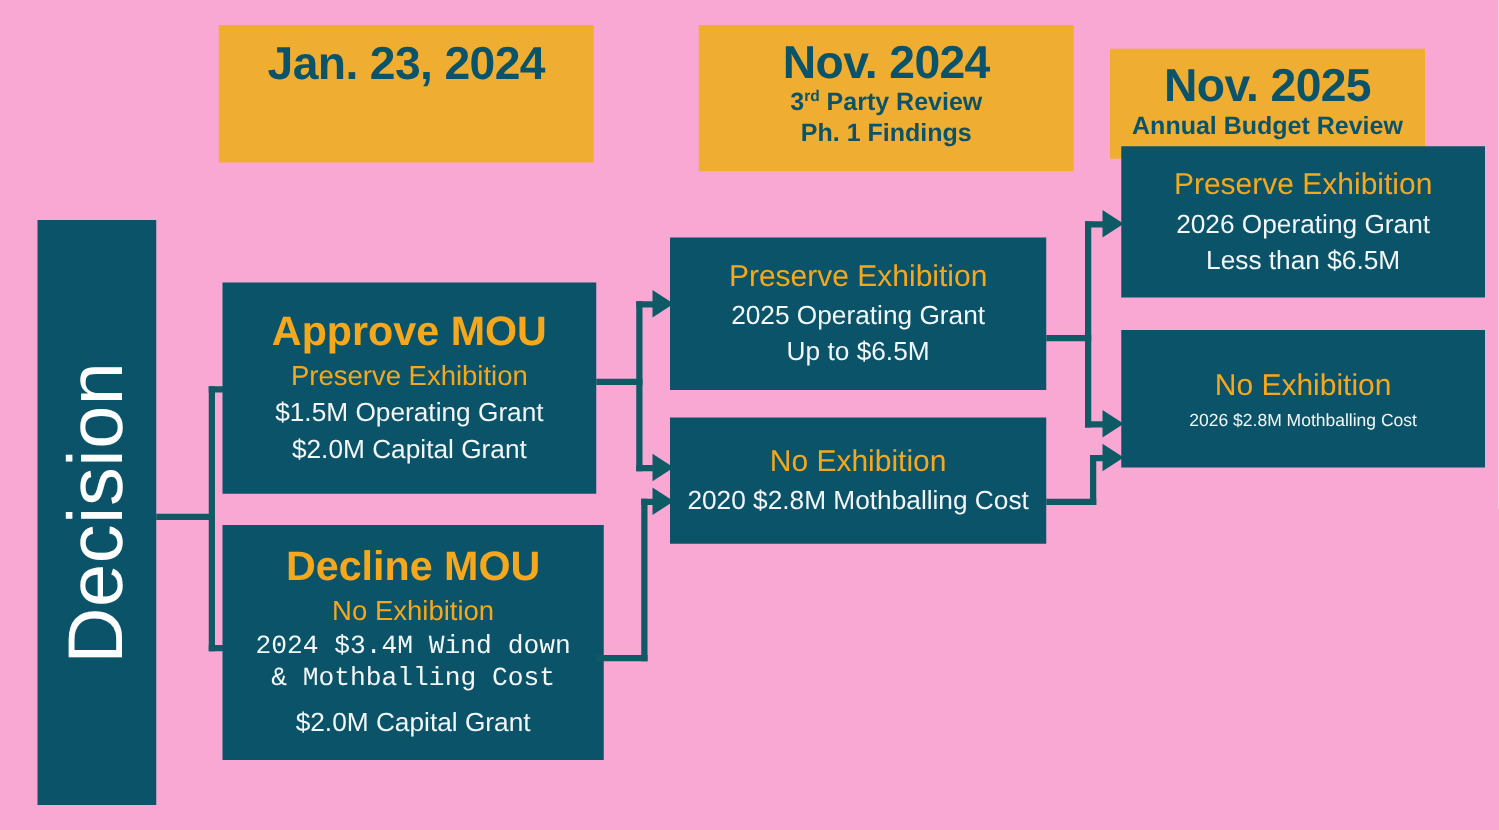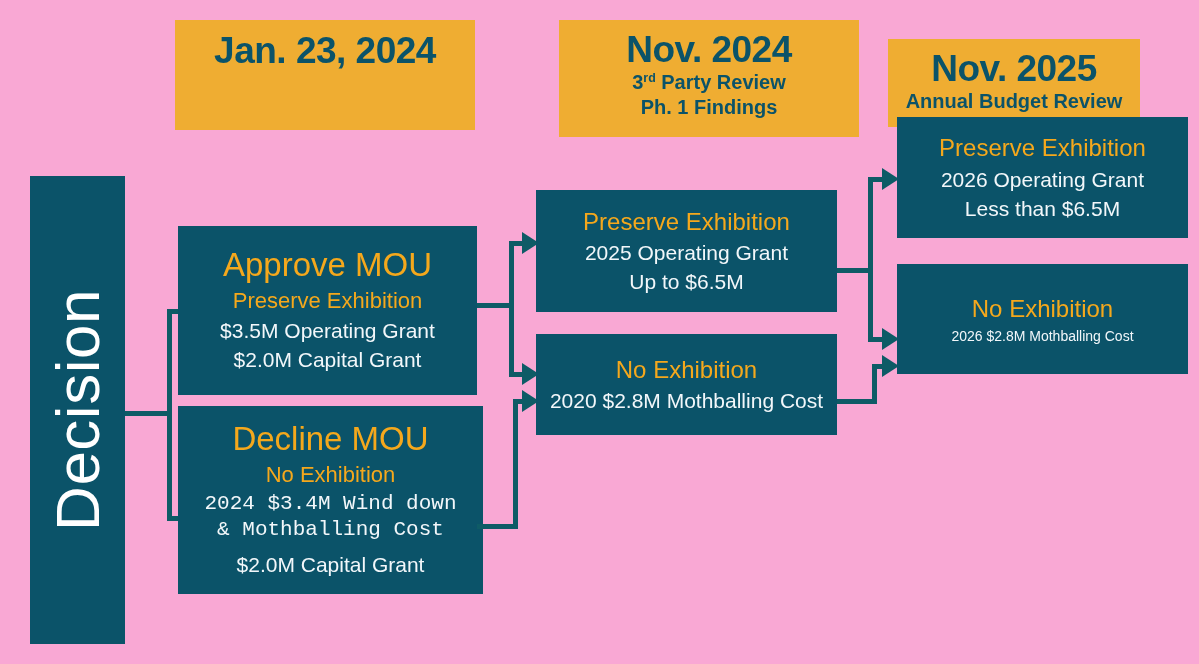--- a/index.html
+++ b/index.html
@@ -72,21 +72,21 @@
     box-sizing: border-box;
     display: flex;
     flex-direction: column;
     justify-content: center;
     align-items: center;
     text-align: center;
     padding: 4px 6px;
   }
   .node .title {
     color: #F5A81C;
-    font-weight: normal;
+    font-weight: bold;
     font-size: 33px;
     line-height: 1.18;
     white-space: nowrap;
   }
   .node .subtitle {
     color: #F5A81C;
     font-weight: normal;
     font-size: 22px;
     line-height: 1.45;
     white-space: nowrap;
@@ -149,25 +149,25 @@
 
   <div class="conn" style="left:167px; top:309px; width:22px; height:5px;"></div>
   <div class="arrow" style="left:186px; top:300px;"></div>
 
   <div class="conn" style="left:167px; top:516px; width:22px; height:5px;"></div>
   <div class="arrow" style="left:186px; top:507px;"></div>
 
   <div class="node" style="left:178px; top:226px; width:299px; height:169px;">
     <div class="title">Approve MOU</div>
     <div class="subtitle">Preserve Exhibition</div>
-    <div class="line">$3.5M Operating Grant</div>
+    <div class="line">$1.5M Operating Grant</div>
     <div class="line">$2.0M Capital Grant</div>
   </div>
 
-  <div class="node" style="left:178px; top:406px; width:305px; height:188px;">
+  <div class="node" style="left:178px; top:420px; width:305px; height:188px;">
     <div class="title">Decline MOU</div>
     <div class="subtitle">No Exhibition</div>
     <div class="line wrap" style="max-width:268px;">2024 $3.4M Wind down &amp; Mothballing Cost</div>
     <div class="line" style="margin-top:8px;">$2.0M Capital Grant</div>
   </div>
 
   <div class="conn" style="left:477px; top:303px; width:37px; height:5px;"></div>
   <div class="conn" style="left:509px; top:241px; width:5px; height:136px;"></div>
   <div class="conn" style="left:509px; top:241px; width:16px; height:5px;"></div>
   <div class="arrow" style="left:522px; top:232px;"></div>

